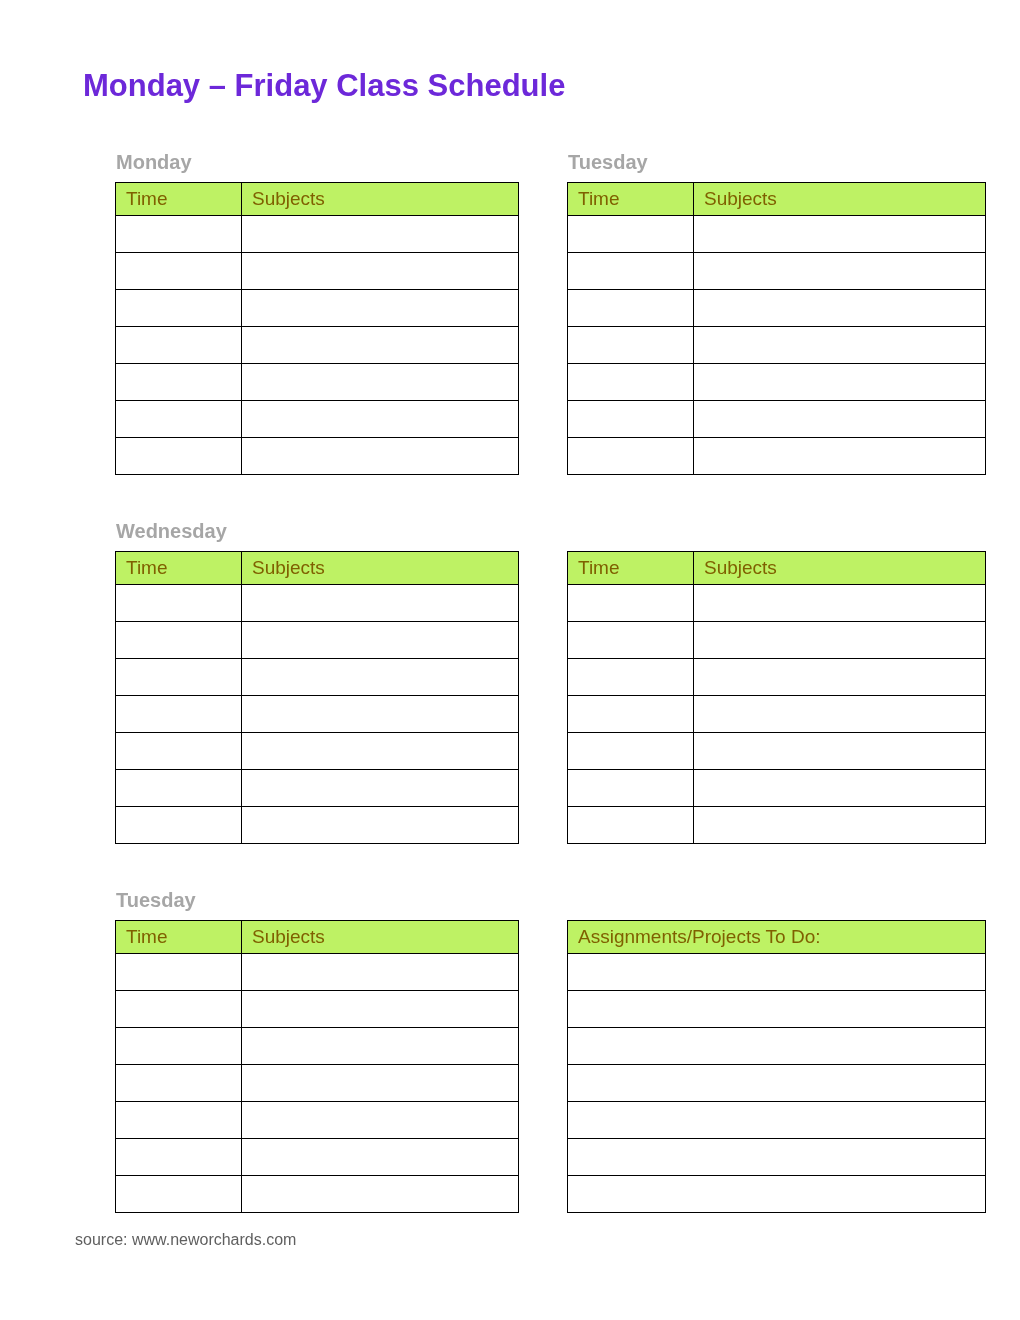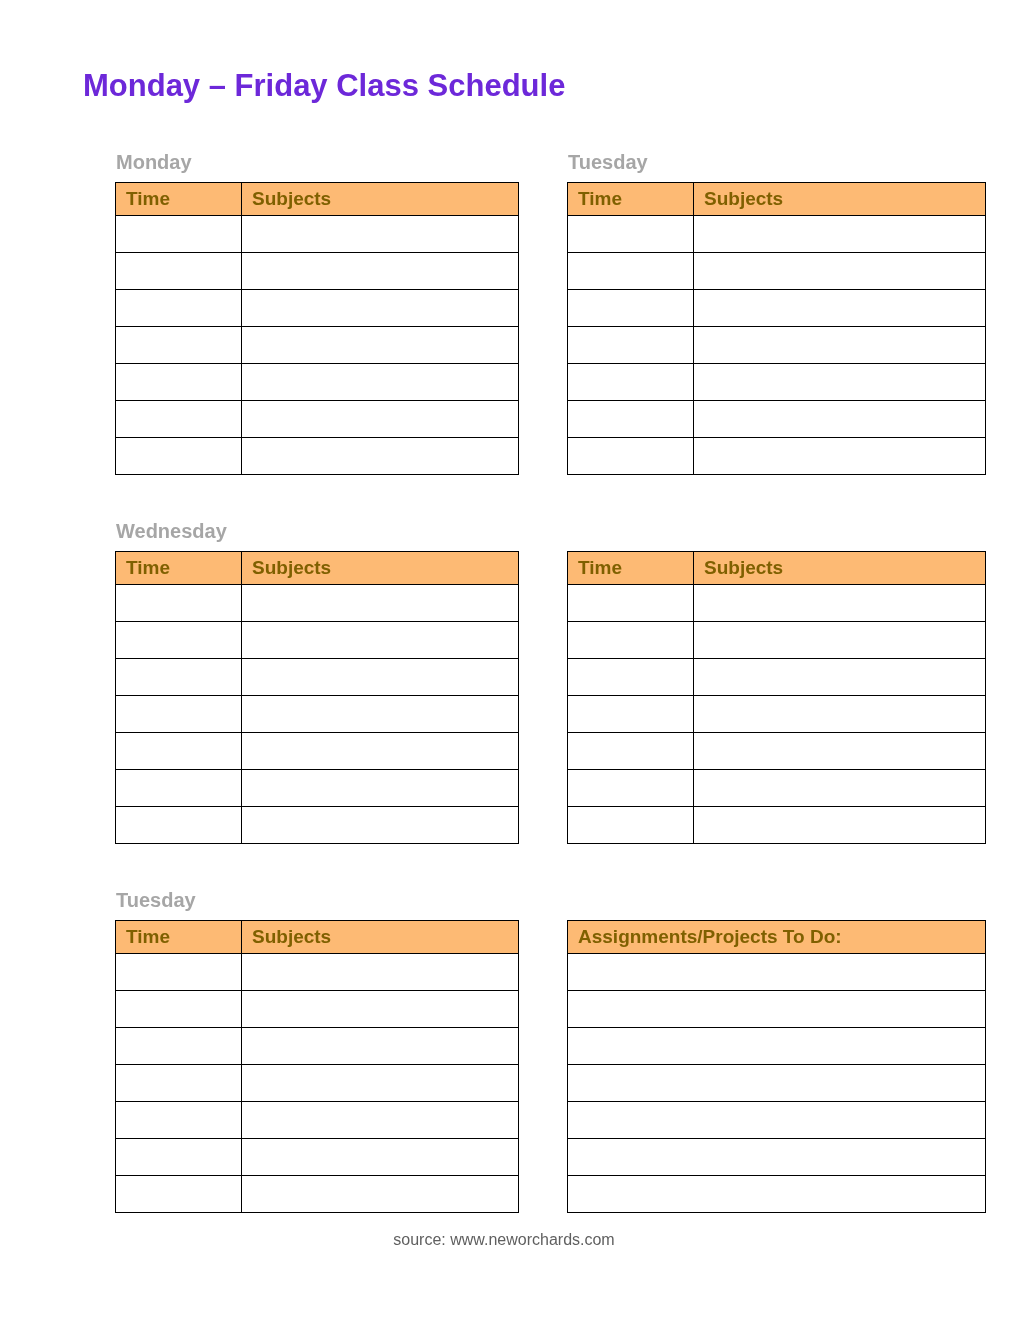--- a/index.html
+++ b/index.html
@@ -45,42 +45,42 @@
   table.sched {
     border-collapse: collapse;
     width: 100%;
     table-layout: fixed;
   }
   table.sched th,
   table.sched td {
     border: 1px solid #000000;
   }
   table.sched thead th {
-    background: #fdba74;
+    background: #bef264;
     color: #7f6000;
     font-size: 19px;
-    font-weight: bold;
+    font-weight: normal;
     text-align: left;
     padding: 0 16px 0 10px;
     height: 33px;
     box-sizing: border-box;
   }
   table.sched tbody td {
     height: 37px;
     box-sizing: border-box;
     padding: 0 10px;
     font-size: 16px;
     color: #000000;
     background: #ffffff;
   }
   .col-time { width: 126px; }
   .source-credit {
     margin-top: 18px;
     padding-right: 13px;
-    text-align: center;
+    text-align: left;
     font-size: 16px;
     color: #5f5f5f;
   }
 </style>
 </head>
 <body>
 
 <div class="page">
 
   <h1 class="doc-title">Monday – Friday Class Schedule</h1>

